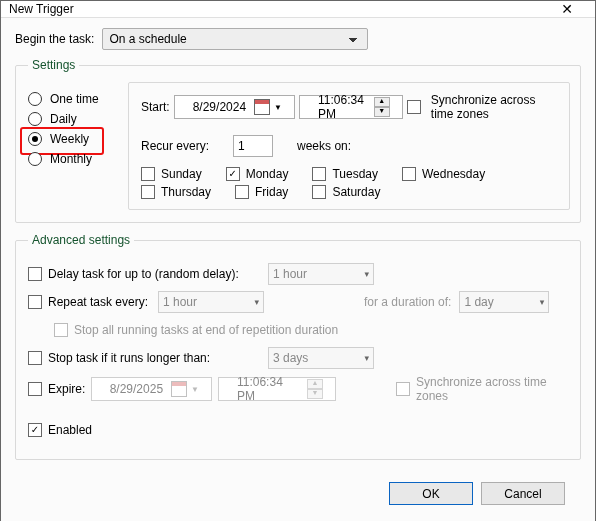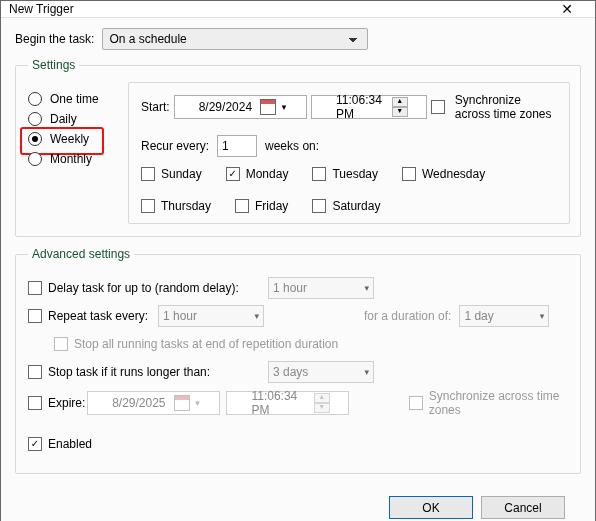--- a/index.html
+++ b/index.html
@@ -14,31 +14,31 @@
 fieldset{border:1px solid #d9d9d9;border-radius:2px;margin:0 0 10px 0;padding:10px 10px 12px 12px}
 legend{padding:0 4px;color:#14532d}
 .settings-inner{display:flex}
 .schedule-col{width:100px;padding-top:4px}
 .radio-row{display:flex;align-items:center;margin:6px 0;position:relative}
 .radio{width:12px;height:12px;border:1px solid #333;border-radius:50%;margin-right:8px;display:inline-flex;align-items:center;justify-content:center;background:#fff}
 .radio.sel::after{content:"";width:6px;height:6px;background:#000;border-radius:50%}
 .highlight{position:absolute;left:-8px;top:-5px;width:80px;height:24px;border:2px solid #e11;border-radius:3px;pointer-events:none}
 .detail-box{flex:1;border:1px solid #d9d9d9;border-radius:2px;padding:10px 12px}
 .start-row{display:flex;align-items:center;gap:4px;margin-bottom:14px}
-.datebox{display:inline-flex;align-items:center;border:1px solid #adadad;height:22px;background:#fff;padding:0 18px}
+.datebox{display:inline-flex;align-items:center;border:1px solid #adadad;height:22px;background:#fff;padding:0 12px}
 .datebox span.val{padding:0 6px}
 .cal-icon{width:14px;height:14px;border:1px solid #666;background:linear-gradient(#d25a5a 0 4px,#fff 4px 100%);margin-left:2px}
 .spin{display:inline-flex;flex-direction:column;margin-left:4px}
 .spin div{width:14px;height:8px;border:1px solid #adadad;background:#eee;font-size:7px;line-height:6px;text-align:center}
 .chk{width:12px;height:12px;border:1px solid #666;background:#fff;display:inline-flex;align-items:center;justify-content:center;margin-right:6px;flex:0 0 auto}
 .chk.on::after{content:"✓";font-size:10px;line-height:10px;color:#000}
 .chk.dis{border-color:#bbb}
-.recur-row{display:flex;align-items:center;gap:8px;margin-bottom:10px}
+.recur-row{display:flex;align-items:center;gap:24px;margin-bottom:10px}
 .num-input{width:30px;height:20px;border:1px solid #adadad;background:#fff;text-align:left;padding:0 4px;font:inherit}
-.days{display:flex;flex-wrap:wrap;gap:18px 24px}
+.days{display:flex;flex-wrap:wrap;gap:4px 24px}
 .day{display:flex;align-items:center}
 .adv-row{display:flex;align-items:center;margin:6px 0;min-height:22px}
 .selectbox{height:20px;border:1px solid #adadad;background:#fff;display:inline-flex;align-items:center;min-width:80px;padding:0 4px;position:relative}
 .selectbox.dis{color:#888;border-color:#cfcfcf;background:#f7f7f7}
 .selectbox .arrow{position:absolute;right:4px;font-size:9px;color:#666}
 .txt-dis{color:#9a9a9a}
 .footer{display:flex;justify-content:flex-end;gap:8px;padding:12px 16px;}
 .btn{width:84px;height:23px;border:1px solid #adadad;background:#e8e8e8;font:inherit;cursor:default;text-align:center}
 .btn.primary{border:1.5px solid #0a64c2;background:#e8e8e8}
 </style>

